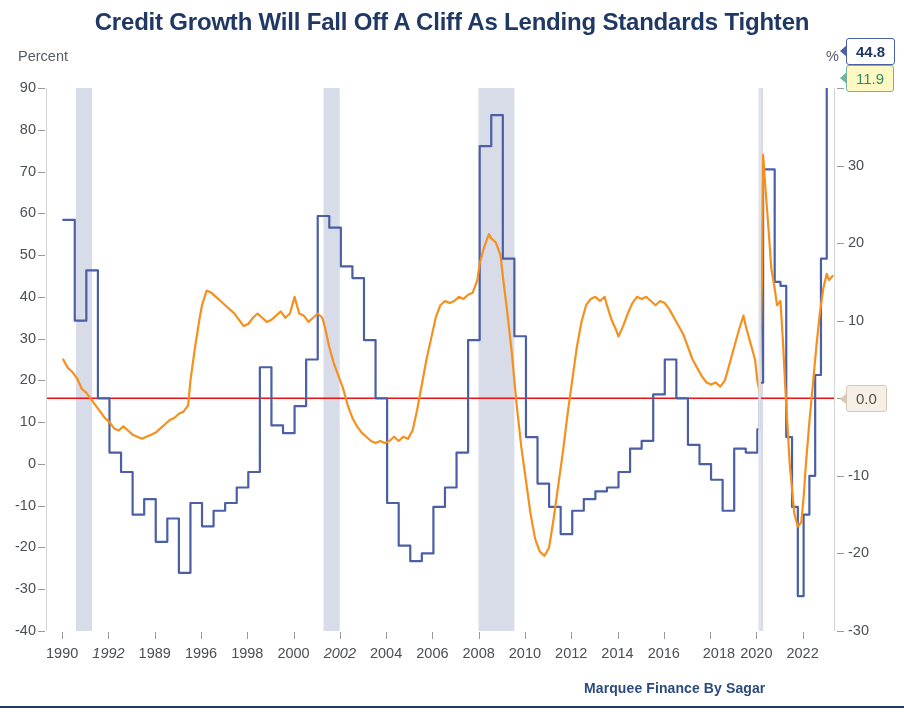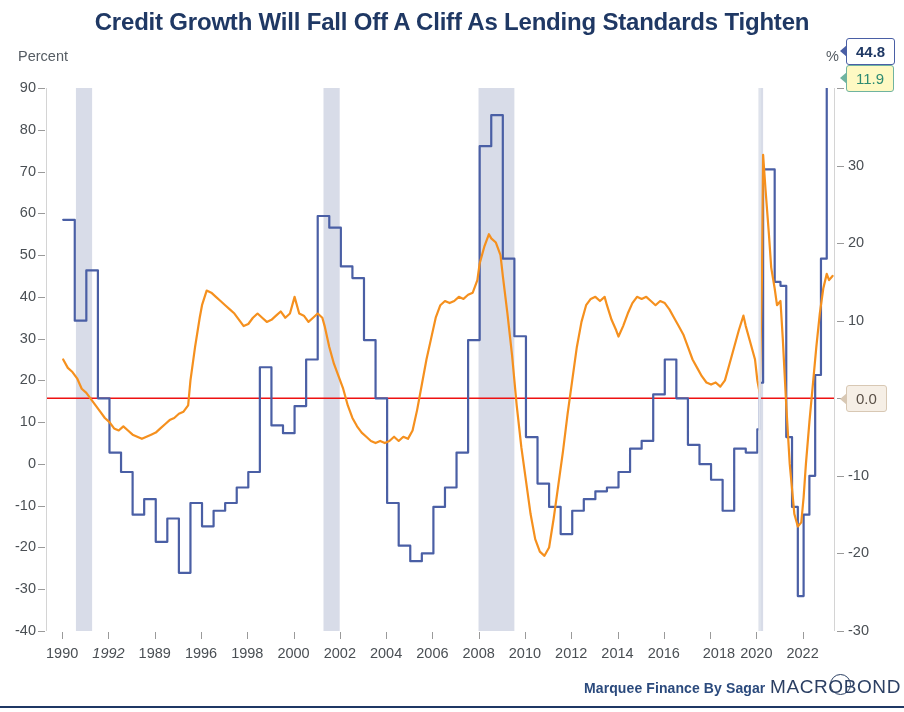--- a/index.html
+++ b/index.html
@@ -177,21 +177,21 @@
       <div class="tick-label tick-x" style="left: 83.4721px; top: 645px; font-style: italic;">1992</div>
       <div class="tickmark" style="left: 108.472px; top: 632px; width: 1px; height: 7px;"></div>
       <div class="tick-label tick-x" style="left: 129.748px; top: 645px;">1989</div>
       <div class="tickmark" style="left: 154.748px; top: 632px; width: 1px; height: 7px;"></div>
       <div class="tick-label tick-x" style="left: 176.023px; top: 645px;">1996</div>
       <div class="tickmark" style="left: 201.023px; top: 632px; width: 1px; height: 7px;"></div>
       <div class="tick-label tick-x" style="left: 222.299px; top: 645px;">1998</div>
       <div class="tickmark" style="left: 247.299px; top: 632px; width: 1px; height: 7px;"></div>
       <div class="tick-label tick-x" style="left: 268.575px; top: 645px;">2000</div>
       <div class="tickmark" style="left: 293.575px; top: 632px; width: 1px; height: 7px;"></div>
-      <div class="tick-label tick-x" style="left: 314.85px; top: 645px;">2002</div>
+      <div class="tick-label tick-x" style="left: 314.85px; top: 645px; font-style: italic;">2002</div>
       <div class="tickmark" style="left: 339.85px; top: 632px; width: 1px; height: 7px;"></div>
       <div class="tick-label tick-x" style="left: 361.126px; top: 645px;">2004</div>
       <div class="tickmark" style="left: 386.126px; top: 632px; width: 1px; height: 7px;"></div>
       <div class="tick-label tick-x" style="left: 407.402px; top: 645px;">2006</div>
       <div class="tickmark" style="left: 432.402px; top: 632px; width: 1px; height: 7px;"></div>
       <div class="tick-label tick-x" style="left: 453.677px; top: 645px;">2008</div>
       <div class="tickmark" style="left: 478.677px; top: 632px; width: 1px; height: 7px;"></div>
       <div class="tick-label tick-x" style="left: 499.953px; top: 645px;">2010</div>
       <div class="tickmark" style="left: 524.953px; top: 632px; width: 1px; height: 7px;"></div>
       <div class="tick-label tick-x" style="left: 546.229px; top: 645px;">2012</div>
@@ -231,20 +231,14 @@
         <span class="tip"></span>
         <span>11.9</span>
       </div>
       <div class="callout callout-red" style="top: 385.286px; left: 846px;">
         <span class="tip"></span>
         <span>0.0</span>
       </div>
     </div>
 
   <div class="footer-credit">Marquee Finance By Sagar</div>
-  <div class="brand">
-    <span class="brand-wrap">
-      <span>MACROBOND</span>
-      <span class="brand-ring"></span>
-    </span>
-  </div>
   <div class="bottom-rule"></div>
 </div>
 
 </body></html>

